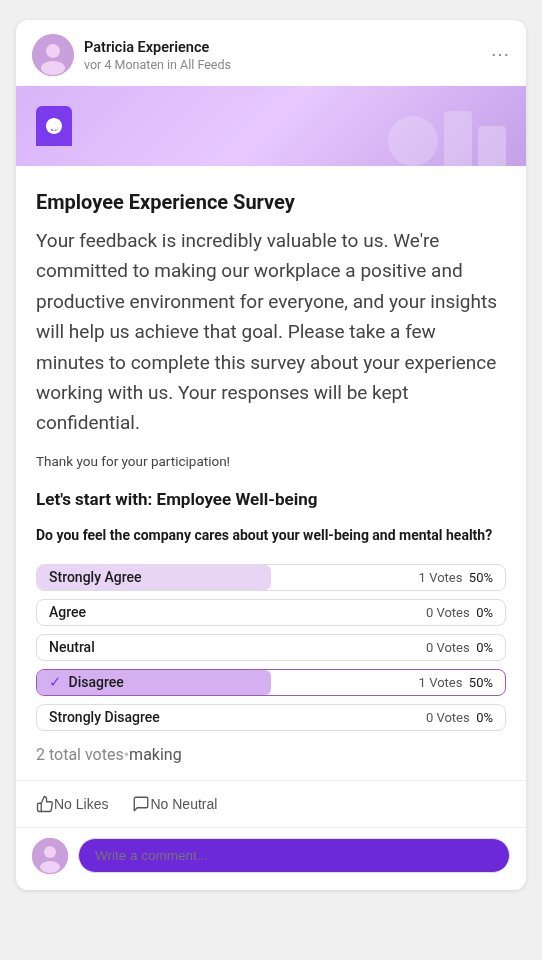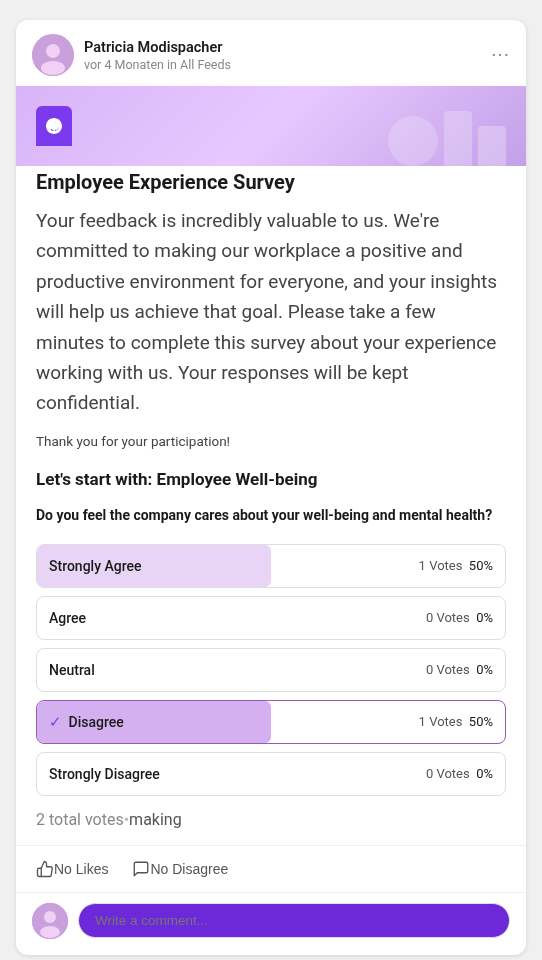--- a/index.html
+++ b/index.html
@@ -108,20 +108,21 @@
     }
     .banner-shape-rect2 {
       width: 28px;
       height: 40px;
       background: rgba(255,255,255,0.45);
       border-radius: 4px 4px 0 0;
     }
     
     .survey-body {
       padding: 4px 20px 16px 20px;
+      margin-top: 20px;
     }
     .survey-title {
       font-size: 20px;
       font-weight: 700;
       color: #1a1a1a;
       margin-bottom: 12px;
     }
     .survey-desc {
       font-size: 19px;
       color: #444;
@@ -153,21 +154,21 @@
       gap: 8px;
       margin-bottom: 14px;
     }
     .poll-option {
       display: flex;
       align-items: center;
       border: 1.5px solid #ddd;
       border-radius: 8px;
       overflow: hidden;
       position: relative;
-      height: 44px;
+      height: 27px;
       cursor: pointer;
     }
     .poll-option.selected {
       border-color: #9b59b6;
     }
     .poll-option .bar-fill {
       position: absolute;
       left: 0;
       top: 0;
       height: 100%;
@@ -285,21 +286,21 @@
   <div class="post-header">
     <div class="post-header-left">
       <div class="avatar">
         <svg viewBox="0 0 42 42" fill="none" xmlns="http://www.w3.org/2000/svg">
           <circle cx="21" cy="21" r="21" fill="#c9a0dc"></circle>
           <circle cx="21" cy="17" r="7" fill="#f0d0f5"></circle>
           <ellipse cx="21" cy="34" rx="12" ry="7" fill="#f0d0f5"></ellipse>
         </svg>
       </div>
       <div>
-        <div class="post-author-name">Patricia Modispacher</div>
+        <div class="post-author-name">Patricia Experience</div>
         <div class="post-meta">vor 4 Monaten in All Feeds</div>
       </div>
     </div>
     <div class="more-btn">···</div>
   </div>
 
   <div class="banner">
     <div class="banner-icon">
       <svg width="20" height="20" viewBox="0 0 20 20" fill="none" xmlns="http://www.w3.org/2000/svg">
         <path d="M10 2C5.58 2 2 5.58 2 10s3.58 8 8 8 8-3.58 8-8-3.58-8-8-8zm0 3.5a2 2 0 110 4 2 2 0 010-4zm0 9.5c-2.33 0-4.31-1.46-5.11-3.5h10.22c-.8 2.04-2.78 3.5-5.11 3.5z" fill="white"></path>
@@ -400,21 +401,21 @@
       <svg viewBox="0 0 24 24" fill="none" stroke="currentColor" stroke-width="1.8" stroke-linecap="round" stroke-linejoin="round">
         <path d="M14 9V5a3 3 0 00-3-3l-4 9v11h11.28a2 2 0 002-1.7l1.38-9a2 2 0 00-2-2.3H14z"></path>
         <path d="M7 22H4a2 2 0 01-2-2v-7a2 2 0 012-2h3"></path>
       </svg>
       <span>No Likes</span>
     </button>
     <button class="action-btn">
       <svg viewBox="0 0 24 24" fill="none" stroke="currentColor" stroke-width="1.8" stroke-linecap="round" stroke-linejoin="round">
         <path d="M21 15a2 2 0 01-2 2H7l-4 4V5a2 2 0 012-2h14a2 2 0 012 2z"></path>
       </svg>
-      <span>No Disagree</span>
+      <span>No Neutral</span>
     </button>
   </div>
 
   <div class="comment-area">
     <div class="comment-avatar">
       <svg width="36" height="36" viewBox="0 0 36 36" fill="none" xmlns="http://www.w3.org/2000/svg">
         <circle cx="18" cy="18" r="18" fill="#c9a0dc"></circle>
         <circle cx="18" cy="14" r="6" fill="#f0d0f5"></circle>
         <ellipse cx="18" cy="29" rx="10" ry="6" fill="#f0d0f5"></ellipse>
       </svg>

